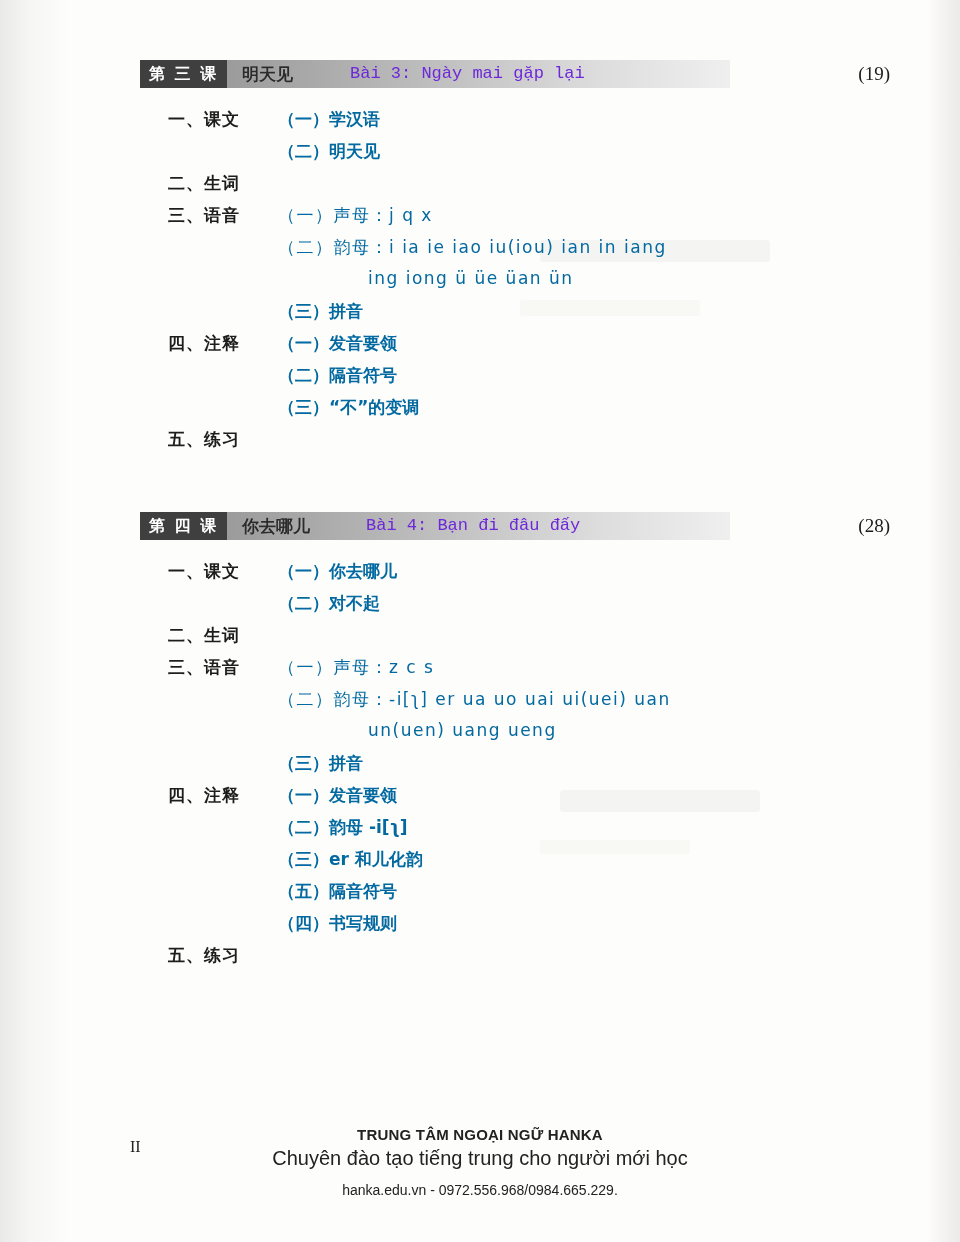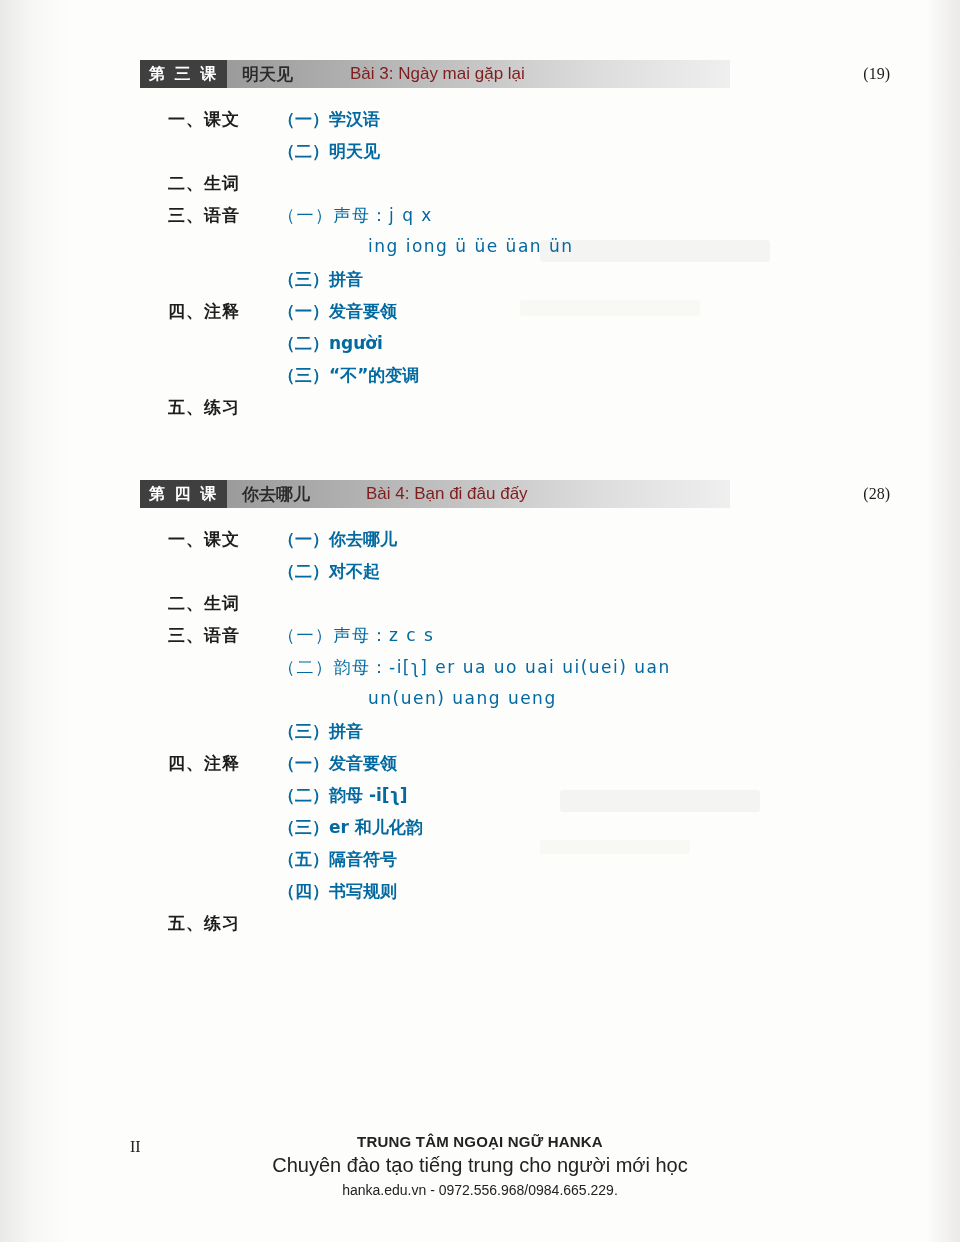--- a/index.html
+++ b/index.html
@@ -84,32 +84,32 @@
     color: #2b2b2b;
     z-index: 3;
     text-shadow: 0 0 1px rgba(255,255,255,0.35);
   }
   .head-vn {
     position: absolute;
     left: 250px;
     top: 0;
     height: 36px;
     line-height: 28px;
-    font-family: Liberation Sans, sans-serif;
-    font-size: 17px;
-    color: #7f1d1d;
+    font-family: Liberation Mono, monospace;
+    font-size: 17px;
+    color: #6d28d9;
     z-index: 3;
   }
   .head-page {
     position: absolute;
     right: 0;
     top: 0;
     height: 28px;
     line-height: 28px;
-    font-size: 16px;
+    font-size: 19px;
     font-family: "Liberation Serif", serif;
     color: #1c1c1c;
   }
 
   
   .rows {
     margin-top: 18px;
     padding-left: 68px;
   }
   .row {
@@ -163,21 +163,21 @@
     text-align: center;
     font-family: "Liberation Sans", sans-serif;
     color: #222;
   }
   .footer .line1 {
     font-size: 15px;
     font-weight: bold;
     letter-spacing: .2px;
   }
   .footer .line2 { font-size: 20px; margin-top: 4px; }
-  .footer .line3 { font-size: 14px; margin-top: 5px; }
+  .footer .line3 { font-size: 14px; margin-top: 12px; }
   .folio {
     position: absolute;
     left: 130px;
     bottom: 86px;
     font-family: "Liberation Serif", serif;
     font-size: 16px;
     color: #222;
   }
 </style>
 </head>
@@ -210,32 +210,35 @@
           <div class="rtext">（二）明天见</div>
         </div>
         <div class="row">
           <div class="rlabel">二、生词</div>
           <div class="rtext"></div>
         </div>
         <div class="row">
           <div class="rlabel">三、语音</div>
           <div class="rtext pin">（一）声母：j  q  x</div>
         </div>
+        <div class="row cont">
+          <div class="rtext pin">（二）韵母：i  ia  ie  iao  iu(iou)  ian  in  iang</div>
+        </div>
         <div class="row cont2">
           <div class="rtext pin">ing  iong  ü  üe  üan  ün</div>
         </div>
         <div class="row cont">
           <div class="rtext">（三）拼音</div>
         </div>
         <div class="row">
           <div class="rlabel">四、注释</div>
           <div class="rtext">（一）发音要领</div>
         </div>
         <div class="row cont">
-          <div class="rtext">（二）người</div>
+          <div class="rtext">（二）隔音符号</div>
         </div>
         <div class="row cont">
           <div class="rtext">（三）“不”的变调</div>
         </div>
         <div class="row">
           <div class="rlabel">五、练习</div>
           <div class="rtext"></div>
         </div>
       </div>
     </div>

